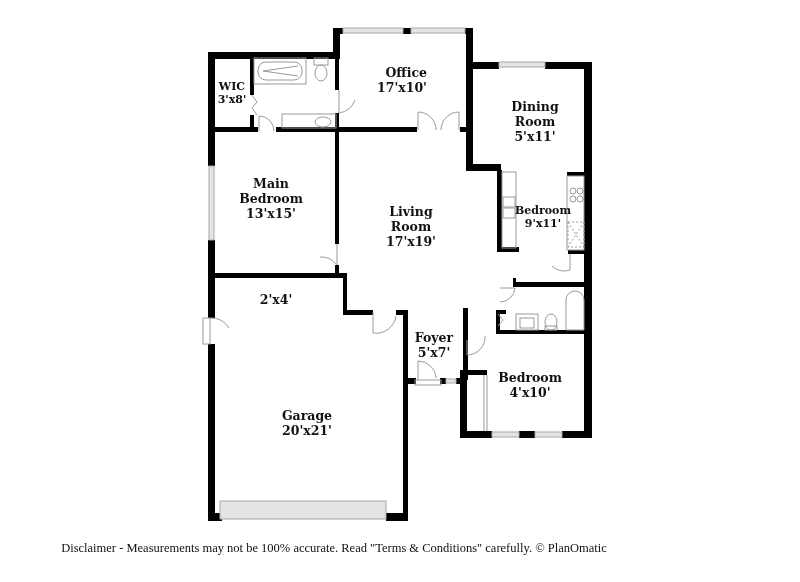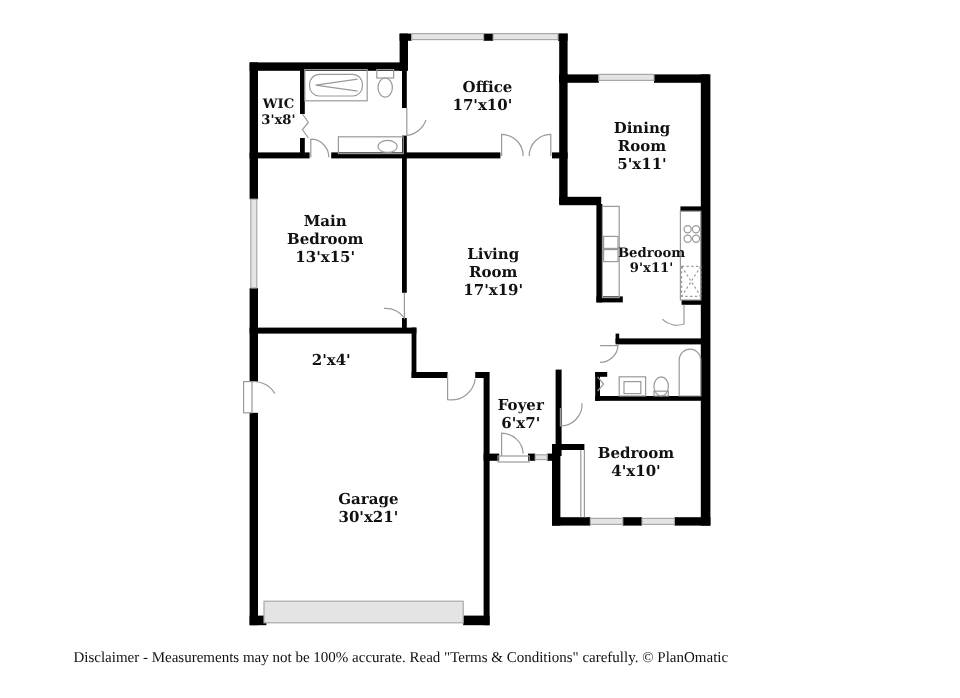--- a/index.html
+++ b/index.html
@@ -191,24 +191,24 @@
 <div class="room-label" style="left:411px; top:204px;">
   <div>Living</div>
   <div>Room</div>
   <div>17'x19'</div>
 </div>
 <div class="room-label" style="left:276px; top:292px;">
   <div>2'x4'</div>
 </div>
 <div class="room-label" style="left:434px; top:330px;">
   <div>Foyer</div>
-  <div>6'x7'</div>
+  <div>5'x7'</div>
 </div>
 <div class="room-label" style="left:530px; top:370px;">
   <div>Bedroom</div>
   <div>4'x10'</div>
 </div>
 <div class="room-label" style="left:307px; top:408px;">
   <div>Garage</div>
-  <div>30'x21'</div>
+  <div>20'x21'</div>
 </div>
 
 <div class="disclaimer">Disclaimer - Measurements may not be 100% accurate. Read "Terms &amp; Conditions" carefully. © PlanOmatic</div>
 
 </body></html>

